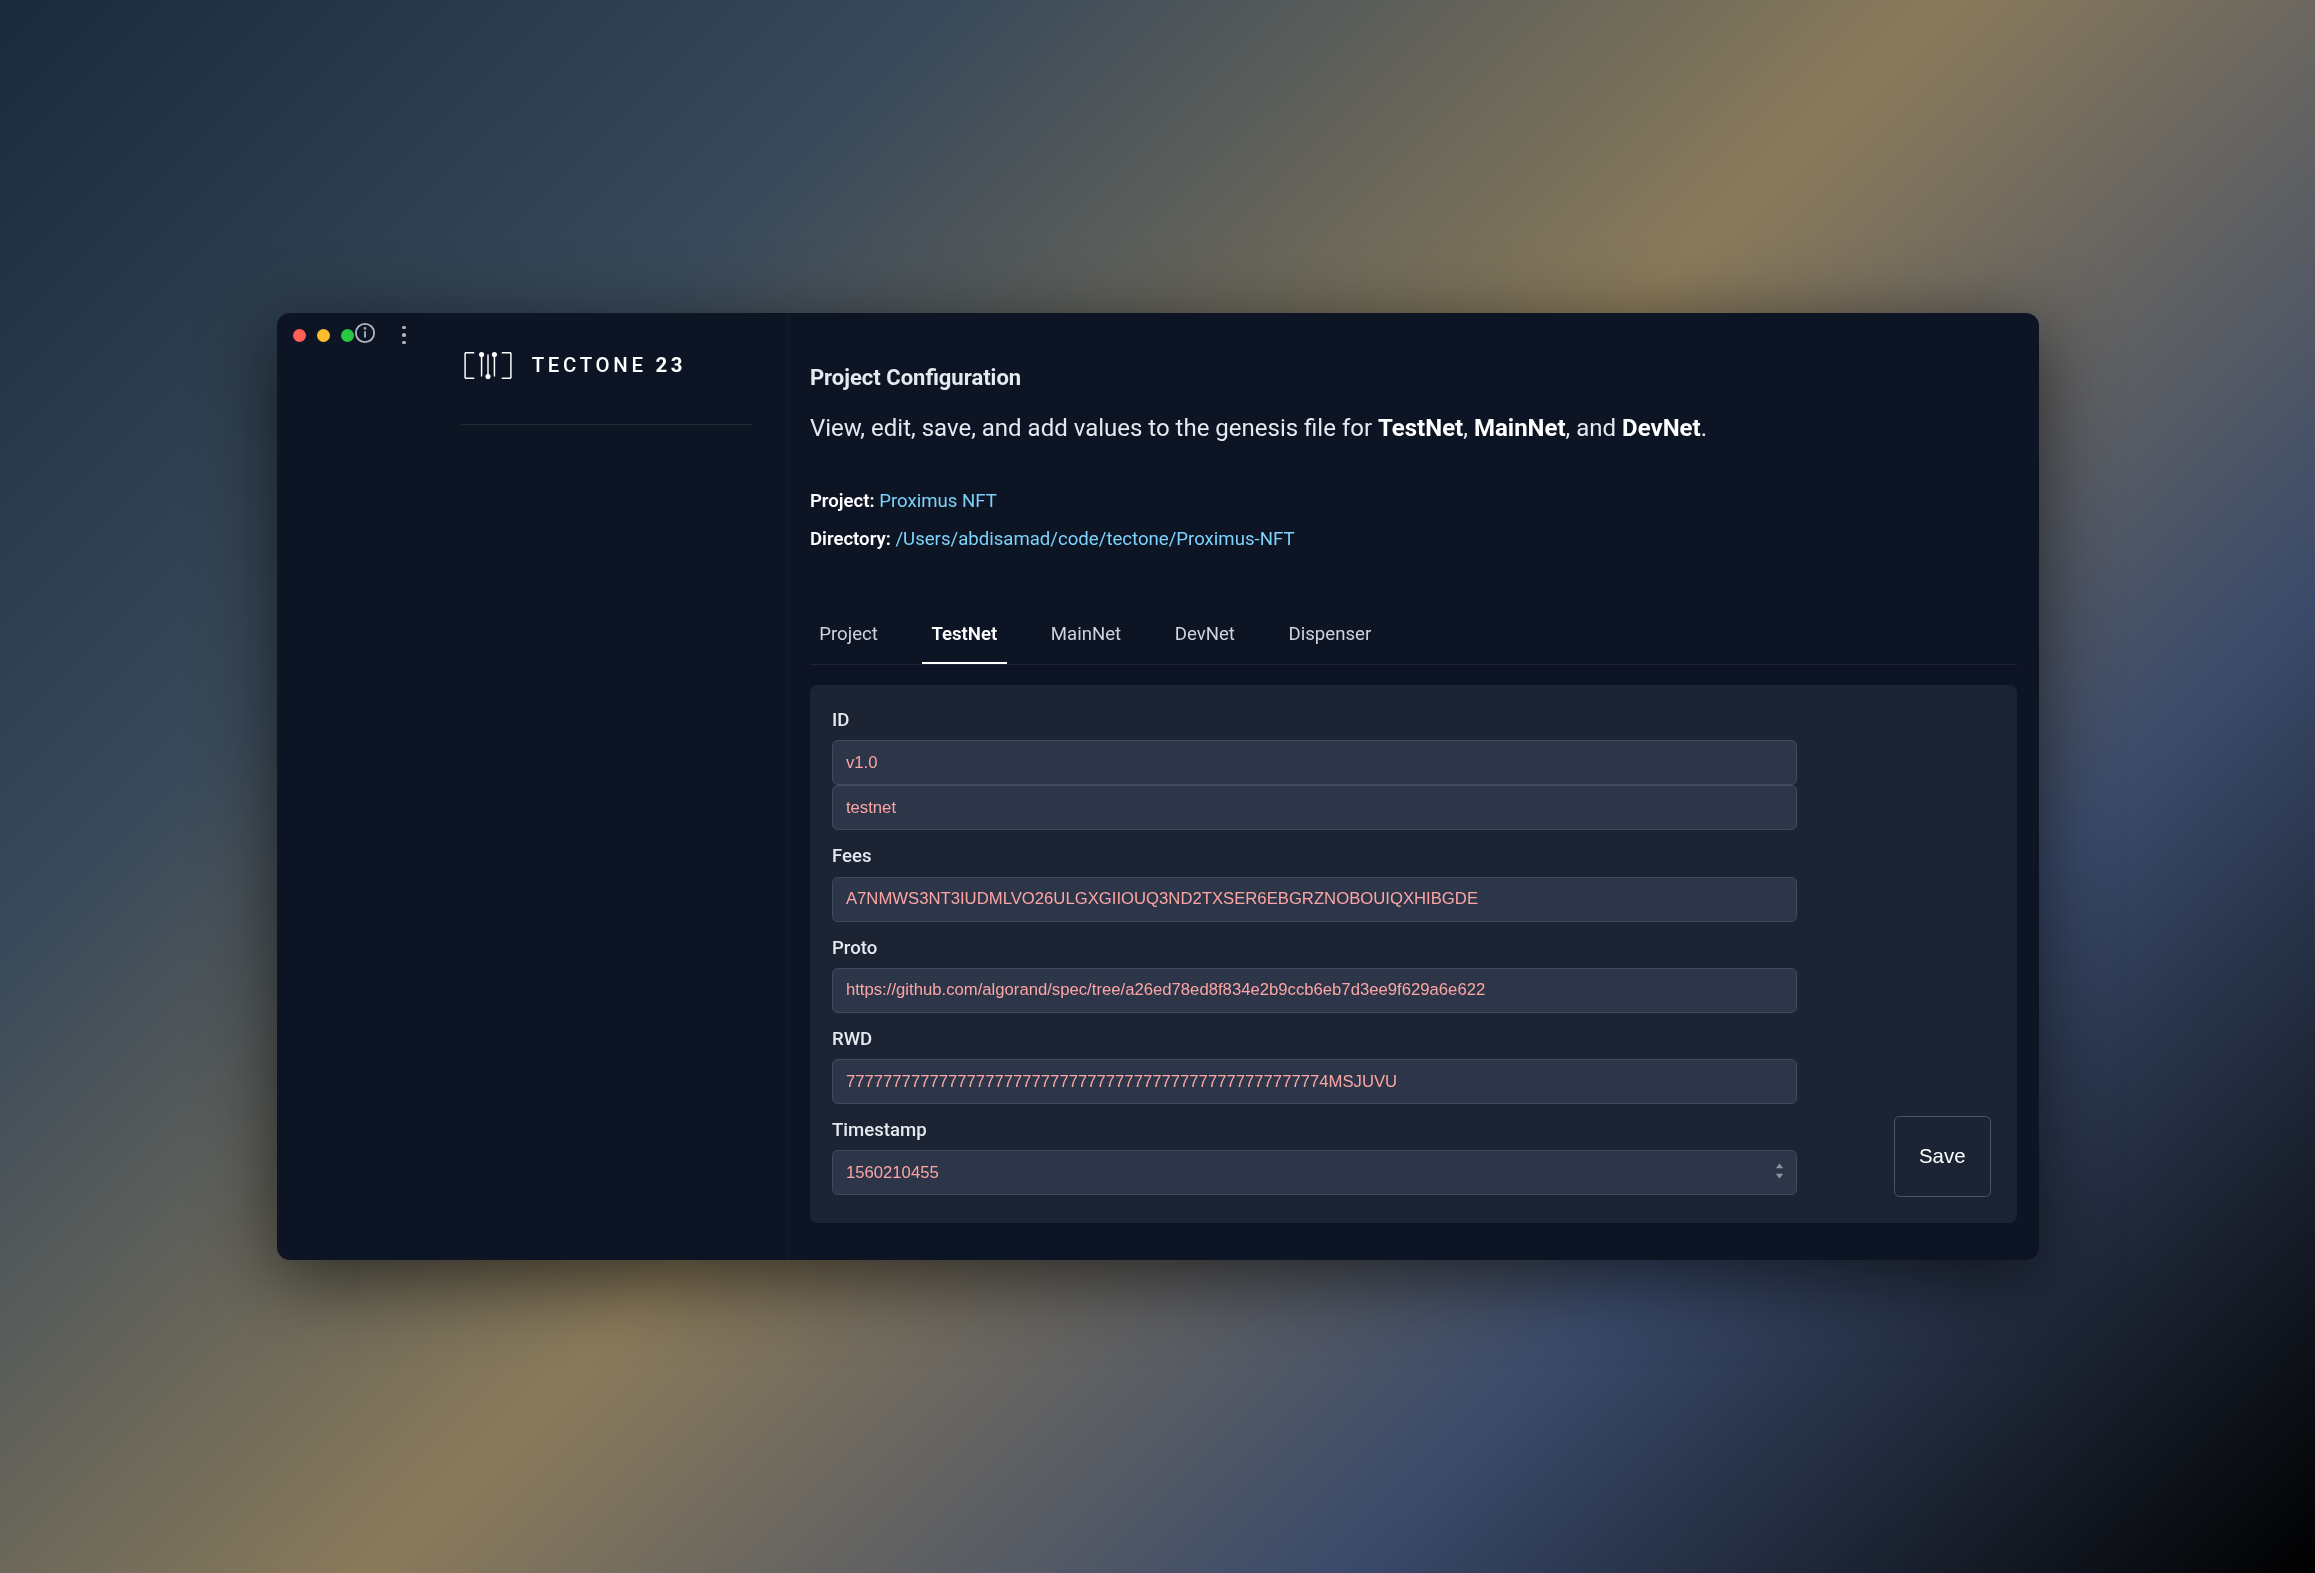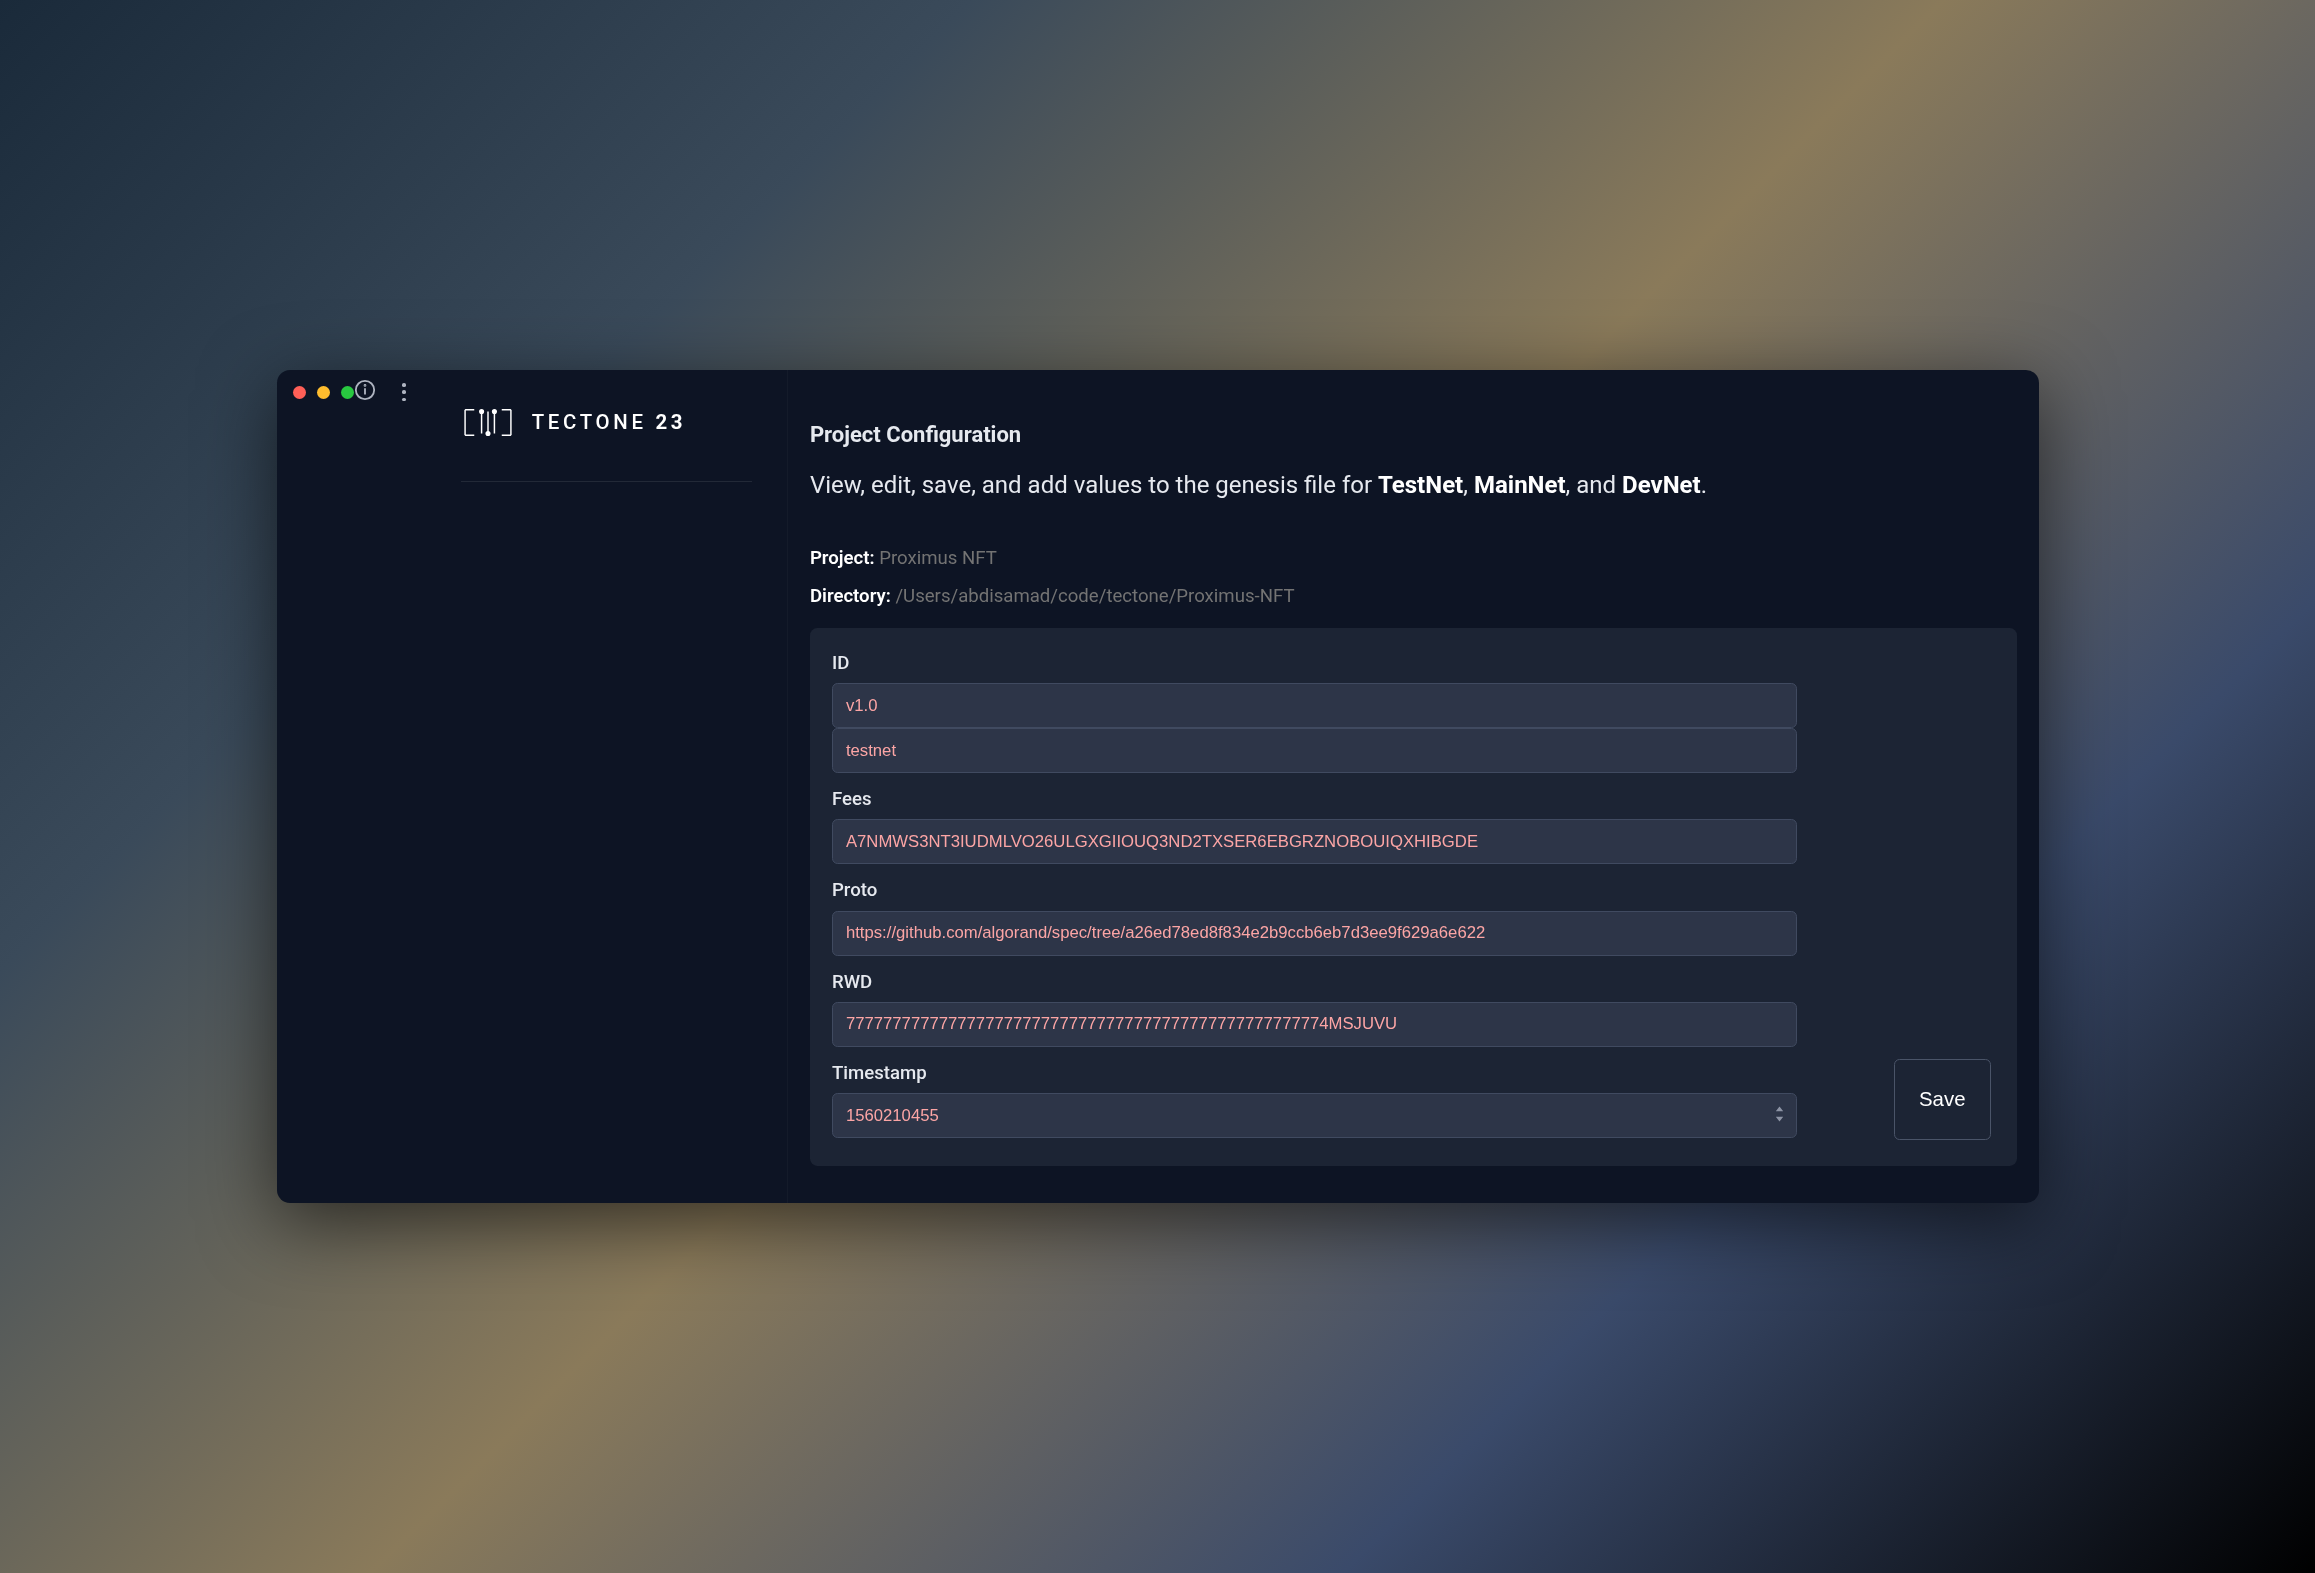--- a/index.html
+++ b/index.html
@@ -81,21 +81,21 @@
   margin-bottom: 24px;
 }
 .subtitle {
   font-size: 24px;
   color: #e6e9ef;
   margin-bottom: 48px;
 }
 .subtitle b { color: #fff; }
 .meta-line { font-size: 18.6px; margin-bottom: 16.7px; }
 .meta-line .label { font-weight: 600; color: #fff; }
-.meta-line .val { color: #737373; }
+.meta-line .val { color: #7dd3fc; }
 
 .tabs {
   display: flex;
   gap: 35px;
   margin-top: 56px;
   border-bottom: 0.9px solid rgba(255,255,255,0.07);
 }
 .tab {
   padding: 16.7px 9.3px 17.6px 9.3px;
   font-size: 18.6px;
@@ -222,20 +222,27 @@
         <span class="label">Project:</span>
         <span> </span>
         <span class="val">Proximus NFT</span>
       </div>
       <div class="meta-line">
         <span class="label">Directory:</span>
         <span> </span>
         <span class="val">/Users/abdisamad/code/tectone/Proximus-NFT</span>
       </div>
 
+      <div class="tabs">
+        <div class="tab">Project</div>
+        <div class="tab active">TestNet</div>
+        <div class="tab">MainNet</div>
+        <div class="tab">DevNet</div>
+        <div class="tab">Dispenser</div>
+      </div>
 
       <div class="panel">
         <div class="form-label">ID</div>
         <input type="text" value="v1.0" style="">
 
         <input type="text" value="testnet" style="">
 
         <div class="form-label">Fees</div>
         <input type="text" value="A7NMWS3NT3IUDMLVO26ULGXGIIOUQ3ND2TXSER6EBGRZNOBOUIQXHIBGDE" style="">
 

